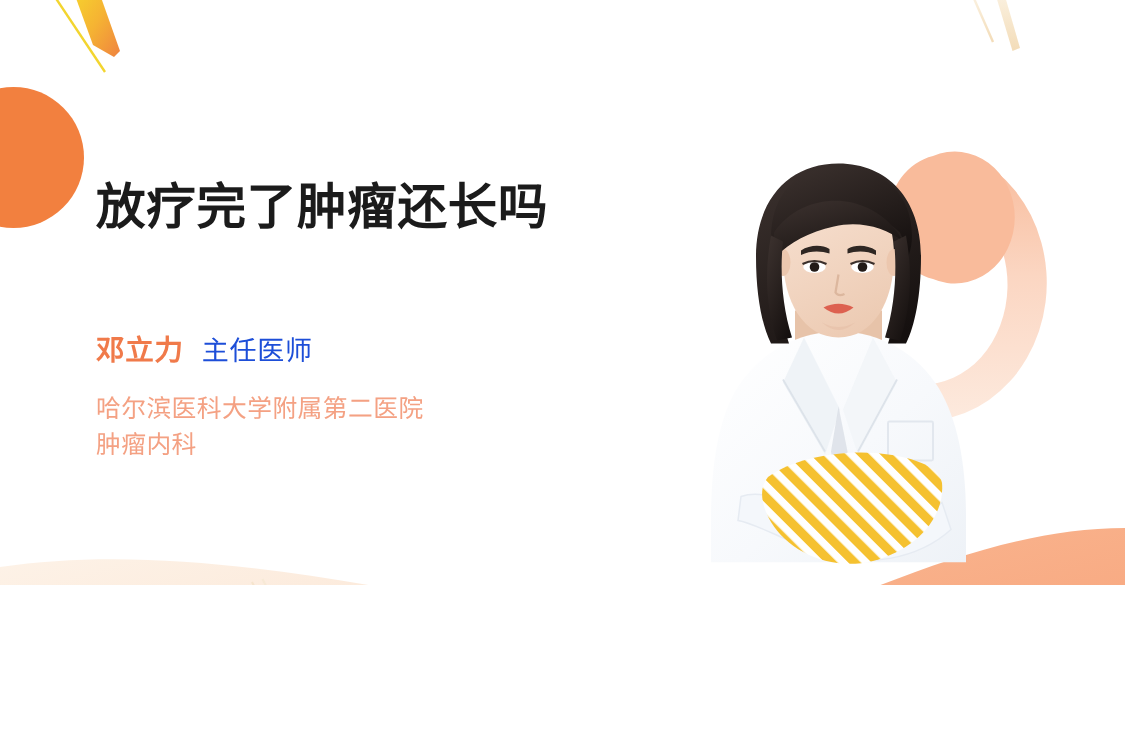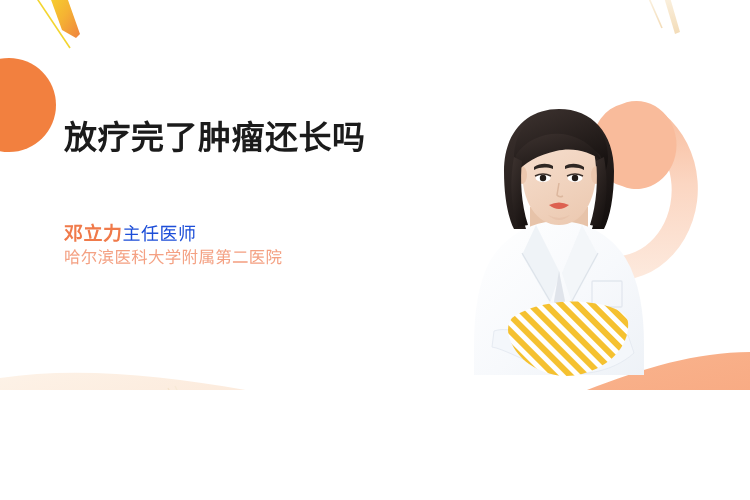--- a/index.html
+++ b/index.html
@@ -45,35 +45,37 @@
     letter-spacing: 0.5px;
     margin: 0;
     white-space: normal;
     word-break: break-all;
   }
 
   .byline {
     margin-top: 60px;
     display: flex;
     align-items: baseline;
+    gap: 12px;
   }
   .doctor-name {
     font-size: 19px;
     font-weight: 700;
     color: #f07a4a;
     letter-spacing: 0.5px;
   }
   .doctor-title {
     font-size: 18px;
     font-weight: 400;
     color: #1d4ed8;
     letter-spacing: 0.5px;
   }
 
   .affiliation {
+    margin-top: 15px;
     font-size: 16.5px;
     line-height: 24px;
     color: #f4a183;
     letter-spacing: 0.3px;
   }
   .affiliation div { white-space: nowrap; }
 
   
   .portrait-wrap {
     position: absolute;
@@ -295,16 +297,17 @@
   <div class="text-block">
     <h1 class="title">放疗完了肿瘤还长吗</h1>
 
     <div class="byline">
       <span class="doctor-name">邓立力</span>
       <span class="doctor-title">主任医师</span>
     </div>
 
     <div class="affiliation">
       <div>哈尔滨医科大学附属第二医院</div>
+      <div>肿瘤内科</div>
     </div>
   </div>
 
 </div>
 
 </body></html>

